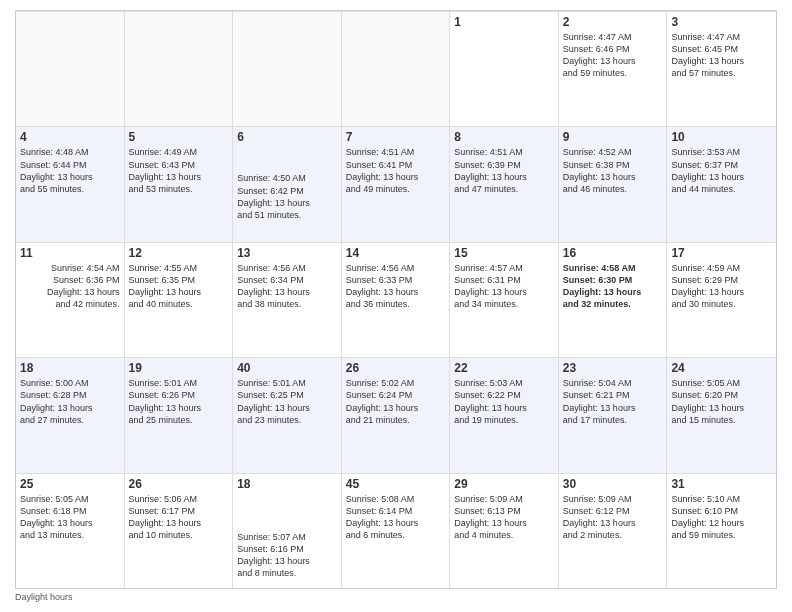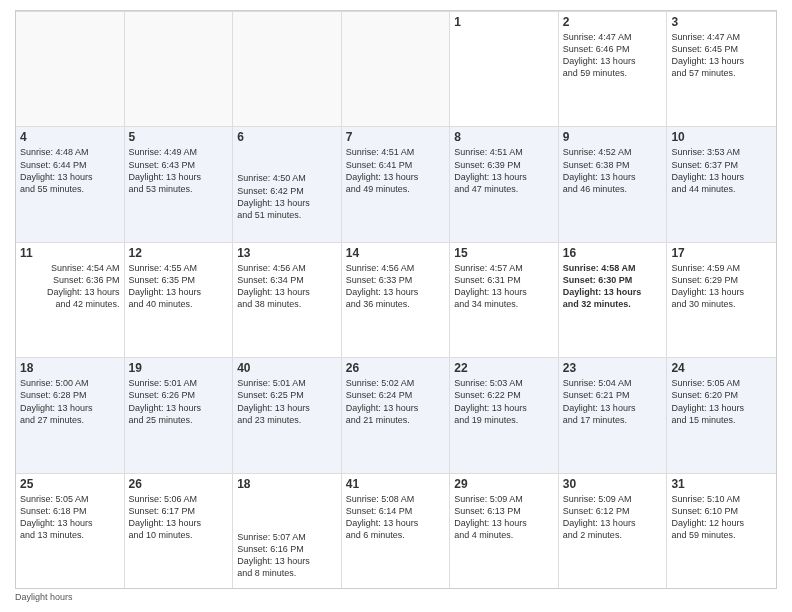--- a/index.html
+++ b/index.html
@@ -300,21 +300,21 @@
 and 10 minutes.</div>
           </div>
           <div class="cal-cell">
             <div class="day-num">18</div>
             <div class="cell-text" style="white-space: pre-line; margin-top: 40px;">Sunrise: 5:07 AM
 Sunset: 6:16 PM
 Daylight: 13 hours
 and 8 minutes.</div>
           </div>
           <div class="cal-cell">
-            <div class="day-num">41</div>
+            <div class="day-num">45</div>
             <div class="cell-text" style="white-space: pre-line;">Sunrise: 5:08 AM
 Sunset: 6:14 PM
 Daylight: 13 hours
 and 6 minutes.</div>
           </div>
           <div class="cal-cell">
             <div class="day-num">29</div>
             <div class="cell-text" style="white-space: pre-line;">Sunrise: 5:09 AM
 Sunset: 6:13 PM
 Daylight: 13 hours

